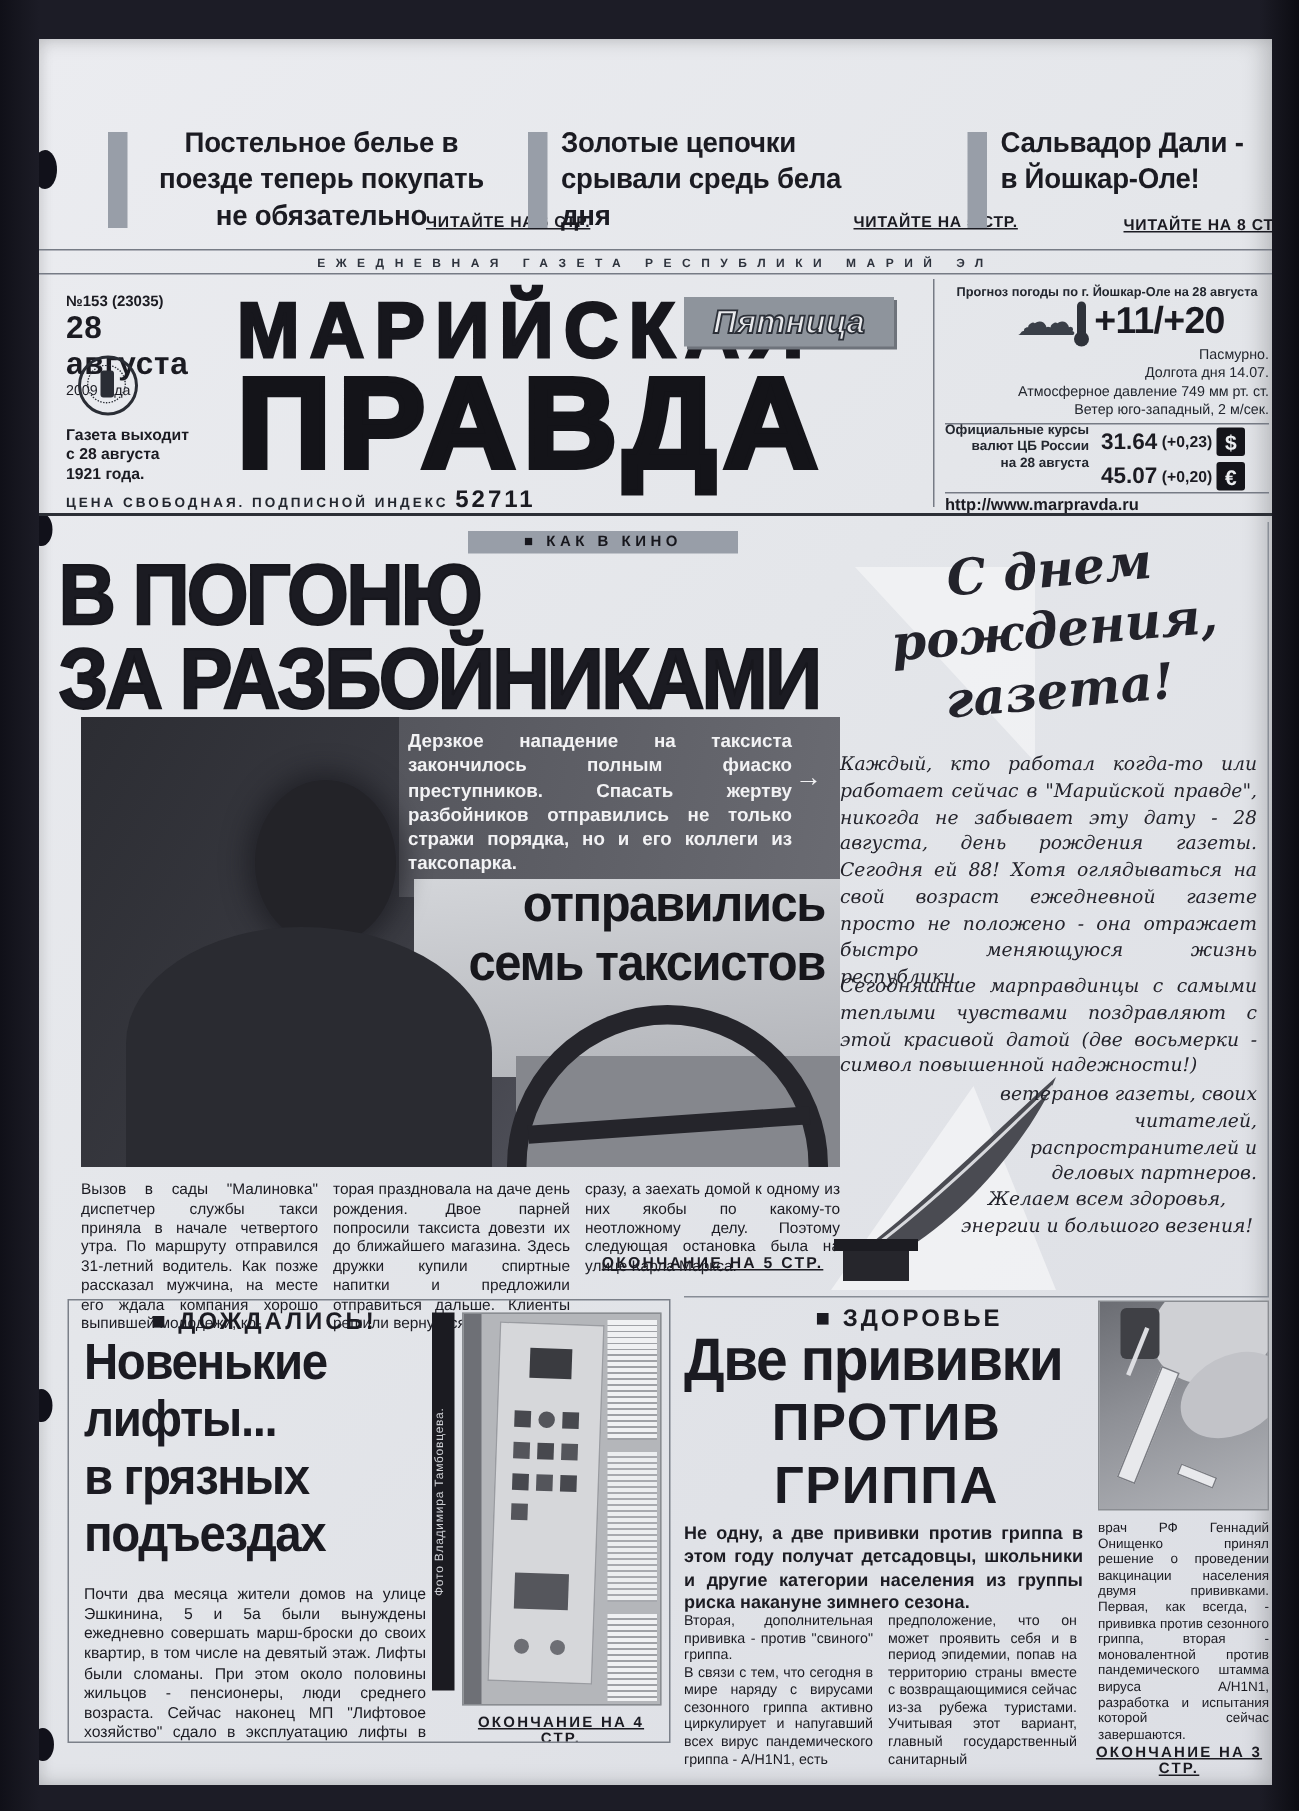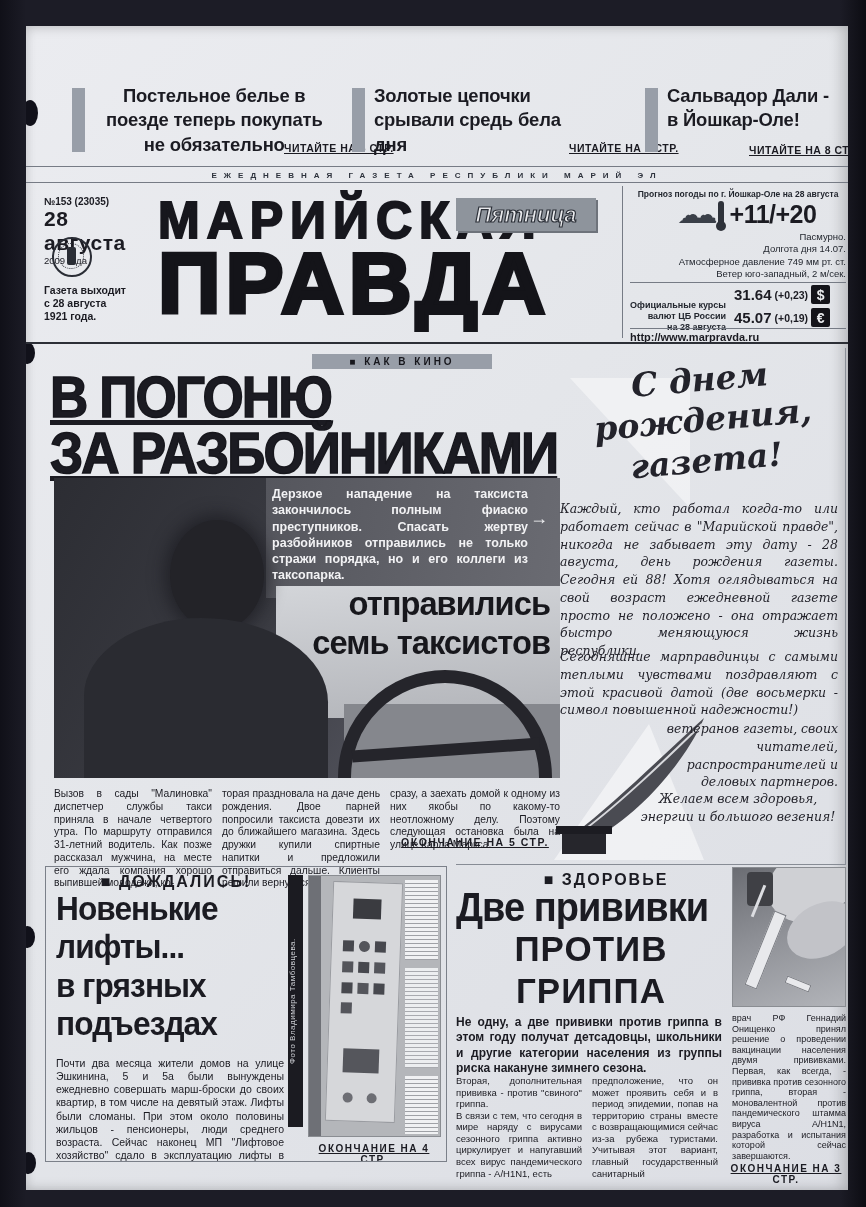--- a/index.html
+++ b/index.html
@@ -150,43 +150,47 @@
       <div class="abs" style="left:18px;top:14px;width:198px;height:32px;display:flex;align-items:center;justify-content:center;">
         <span class="clouds">☁☁</span>
         <span class="thermo"></span>
         <span class="temp">+11/+20</span>
       </div>
       <div class="wdetails abs" style="left:0;top:47px;width:216px;">Пасмурно.
 Долгота дня 14.07.
 Атмосферное давление 749 мм рт. ст.
 Ветер юго-западный, 2 м/сек.</div>
       <div class="mline" style="left:0;top:98px;width:216px;"></div>
-      <div class="clabel abs" style="left:0;top:116px;width:96px;">Официальные курсы
+      <div class="clabel abs" style="left:0;top:97px;width:96px;">Официальные курсы
 валют ЦБ России
 на 28 августа</div>
       <div class="abs" style="left:104px;top:101px;width:112px;display:flex;align-items:center;gap:3px;">
         <span class="crate">31.64</span>
         <span class="cchange">(+0,23)</span>
         <span class="cbadge">$</span>
       </div>
       <div class="abs" style="left:104px;top:124px;width:112px;display:flex;align-items:center;gap:3px;">
         <span class="crate">45.07</span>
-        <span class="cchange">(+0,19)</span>
+        <span class="cchange">(+0,20)</span>
         <span class="cbadge">€</span>
       </div>
       <div class="mline" style="left:0;top:144px;width:216px;"></div>
       <div class="website abs" style="left:0;top:147px;">http://www.marpravda.ru</div>
     </div>
 
+    <div class="abs" style="left:18px;top:141px;">
+      <span class="price">ЦЕНА СВОБОДНАЯ. ПОДПИСНОЙ ИНДЕКС</span>
+      <span class="pindex">52711</span>
+    </div>
   </div>
   <div class="rule" style="top:316px;height:2px;"></div>
 
   <div id="main">
     <div class="kickerbar" style="left:286px;top:6px;width:180px;height:15px;">■ КАК В КИНО</div>
-    <div class="abs" style="left:24px;top:22px;text-decoration:underline;">
+    <div class="abs" style="left:13px;top:22px;">
       <div class="bigHL">В ПОГОНЮ</div>
       <div class="bigHL">ЗА РАЗБОЙНИКАМИ</div>
     </div>
 
     <div id="photo">
       <div class="shape" style="left:0;top:0;width:316px;height:300px;background:linear-gradient(120deg,#2c2d33 0%,#3a3b42 60%,#50515a 100%);"></div>
       <div class="shape" style="left:212px;top:0;width:294px;height:120px;background:linear-gradient(100deg,#55565d 0%,#6a6b72 100%);"></div>
       <div class="shape" style="left:222px;top:108px;width:284px;height:132px;background:linear-gradient(175deg,#d3d5d9 0%,#b2b4b9 100%);"></div>
       <div class="shape" style="left:290px;top:226px;width:216px;height:74px;background:#85878d;"></div>
       <div class="shape" style="left:116px;top:42px;width:94px;height:110px;border-radius:50%;background:#232328;box-shadow:0 0 16px 6px rgba(20,20,25,.55);"></div>

